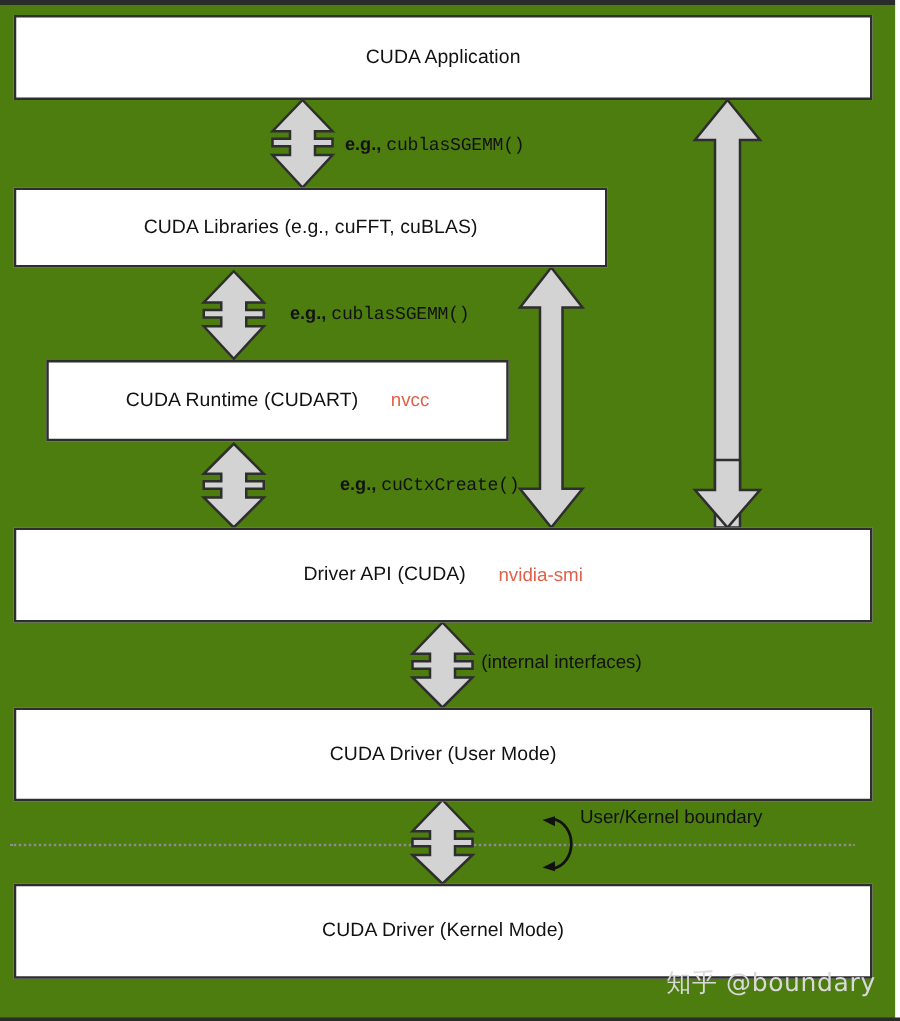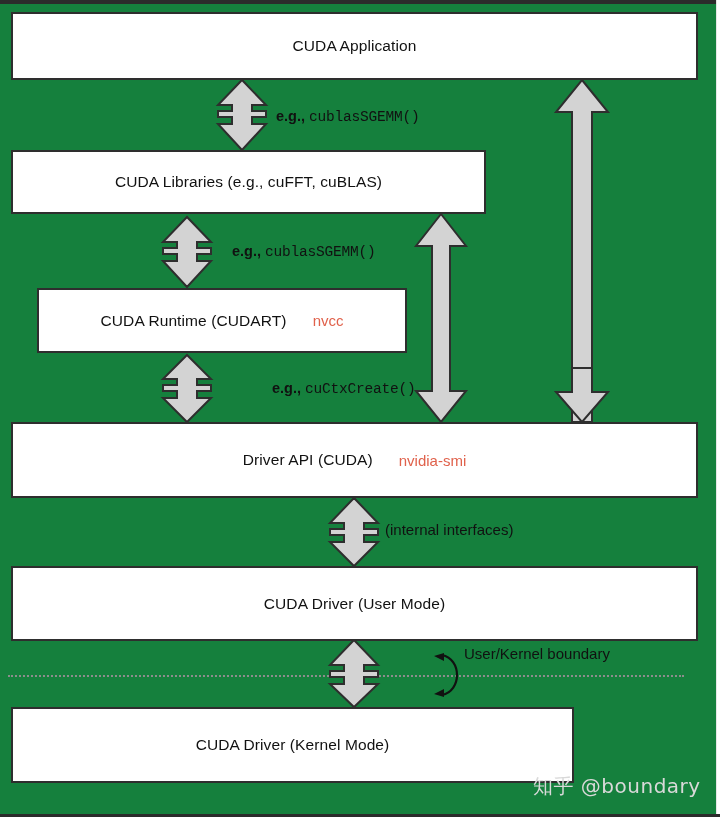--- a/index.html
+++ b/index.html
@@ -5,21 +5,21 @@
 <style>
   html, body {
     margin: 0;
     padding: 0;
     background: #ffffff;
   }
   #canvas {
     position: relative;
     width: 720px;
     height: 817px;
-    background: #15803d;
+    background: #4d7c0f;
     overflow: hidden;
     font-family: "Liberation Sans", sans-serif;
   }
   
   .top-rule {
     position: absolute;
     left: 0; top: 0;
     width: 720px; height: 4px;
     background: #2b2b2b;
   }
@@ -153,21 +153,21 @@
 
   <div class="box" style="left:11px; top:422px; width:687px; height:76px;">
     <span class="box-label">Driver API (CUDA)</span>
     <span class="tool-tag">nvidia-smi</span>
   </div>
 
   <div class="box" style="left:11px; top:566px; width:687px; height:75px;">
     <span class="box-label">CUDA Driver (User Mode)</span>
   </div>
 
-  <div class="box" style="left:11px; top:707px; width:563px; height:76px;">
+  <div class="box" style="left:11px; top:707px; width:687px; height:76px;">
     <span class="box-label">CUDA Driver (Kernel Mode)</span>
   </div>
 
   <div class="arrow" style="left:216px; top:79px;">
     <svg width="52" height="73" viewBox="0 0 52 73">
       <path class="arrow-body" d="M26 1 L50 26 L36 26 L36 32 L50 32 L50 38 L36 38 L36 45 L50 45 L26 71
                L2 45 L16 45 L16 38 L2 38 L2 32 L16 32 L16 26 L2 26 Z"></path>
     </svg>
   </div>
 

